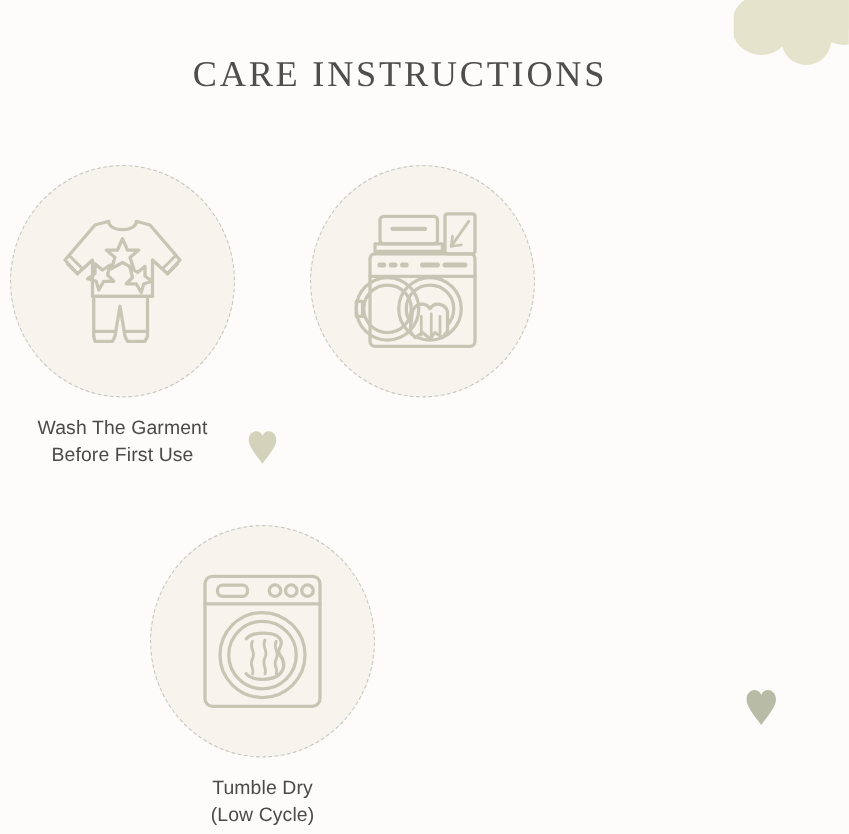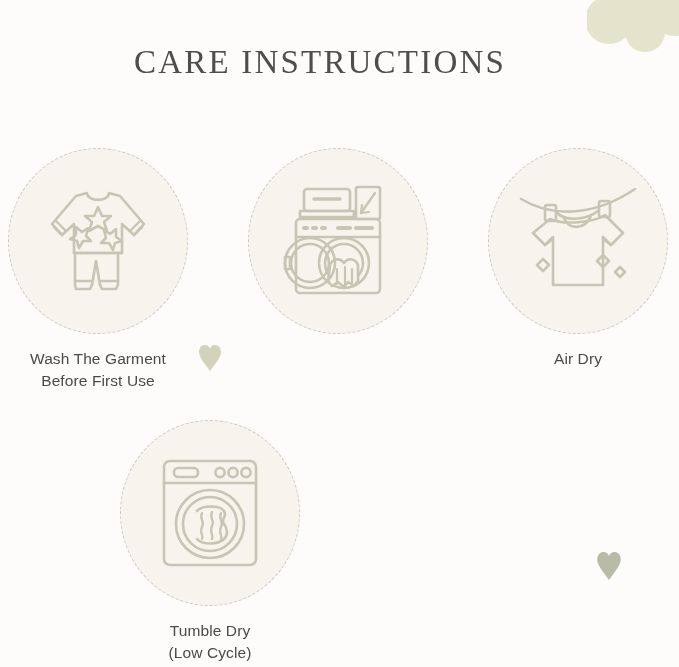--- a/index.html
+++ b/index.html
@@ -27,36 +27,36 @@
   }
 
   
   #page-title {
     position: absolute;
     top: 44px;
     left: 0;
     width: 640px;
     text-align: center;
     font-family: "Liberation Serif", "DejaVu Serif", serif;
-    font-size: 33px;
+    font-size: 29px;
     font-weight: 400;
     letter-spacing: 2.2px;
     color: #4e4e4e;
     white-space: nowrap;
   }
 
   
   .row {
     position: absolute;
     left: 0;
     width: 679px;
     display: flex;
   }
 
-  #row-top    { top: 148px; gap: 18px; }
+  #row-top    { top: 132px; gap: 18px; }
   #row-bottom { top: 420px; }
 
   .care-item {
     display: flex;
     flex-direction: column;
     align-items: center;
   }
 
   .badge {
     width: 180px;
@@ -162,44 +162,20 @@
                  L76 98 L72 103 L66 99 L62 104 L56 99 L50 103 L46 98 Z" fill="#f7f4ee"></path>
         <path d="M55 86 L55 101 M63 84 L63 103 M70 86 L70 101" stroke-width="2.2"></path>
 
         <circle cx="28" cy="80" r="25"></circle>
         <circle cx="28" cy="80" r="19"></circle>
         <path d="M3 74 L3 86 L8 86 L8 74 Z"></path>
       </svg>
     </div>
   </div>
 
-  <div class="care-item">
-    <div class="badge">
-      <svg width="118" height="112" viewBox="0 0 118 112" fill="none" stroke="#c7c5b3" stroke-width="2.6" stroke-linecap="round" stroke-linejoin="round">
-
-        <path d="M2 14 C22 26, 40 28, 59 26 C80 24, 98 16, 116 4"></path>
-
-        <rect x="26" y="20" width="11" height="16" rx="2"></rect>
-        <rect x="80" y="16" width="11" height="16" rx="2"></rect>
-
-        <path d="M31 34 L31 34 C44 40, 74 38, 86 30
-                 L104 48 L92 60 L84 52 L84 100 L34 100 L34 52 L26 60 L14 48 Z"></path>
-
-        <path d="M45 32 C48 46, 68 45, 72 30"></path>
-        <path d="M38 28 C46 36, 66 36, 79 26"></path>
-
-        <path d="M26 60 L34 54 M92 60 L84 54" stroke-width="2.2"></path>
-
-        <path d="M24 74 L30 80 L24 86 L18 80 Z"></path>
-        <path d="M84 70 L90 76 L84 82 L78 76 Z"></path>
-        <path d="M101 82 L106 87 L101 92 L96 87 Z"></path>
-      </svg>
-    </div>
-    <div class="care-label">Air Dry</div>
-  </div>
 </div>
 
 <div class="row" id="row-bottom">
 
   <div class="care-item">
     <div class="badge">
       <svg width="104" height="112" viewBox="0 0 104 112" fill="none" stroke="#c7c5b3" stroke-width="2.6" stroke-linecap="round" stroke-linejoin="round">
         <rect x="6" y="4" width="92" height="104" rx="6"></rect>
         <path d="M6 26 L98 26"></path>
         <rect x="16" y="11" width="24" height="9" rx="4"></rect>

